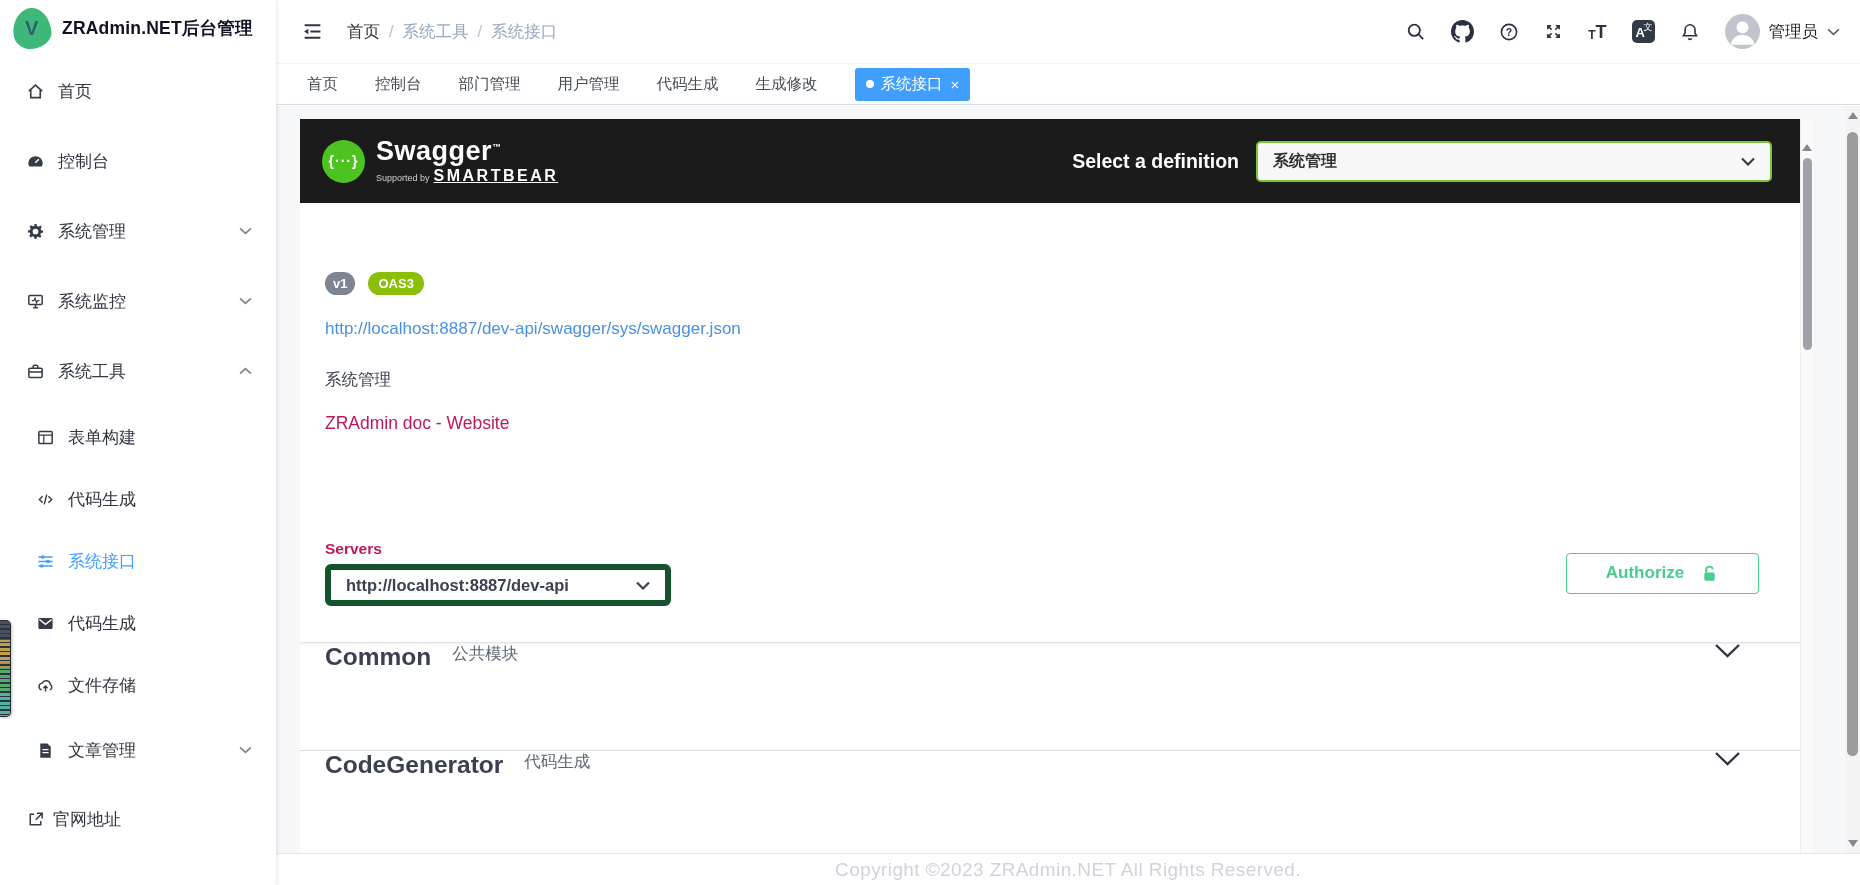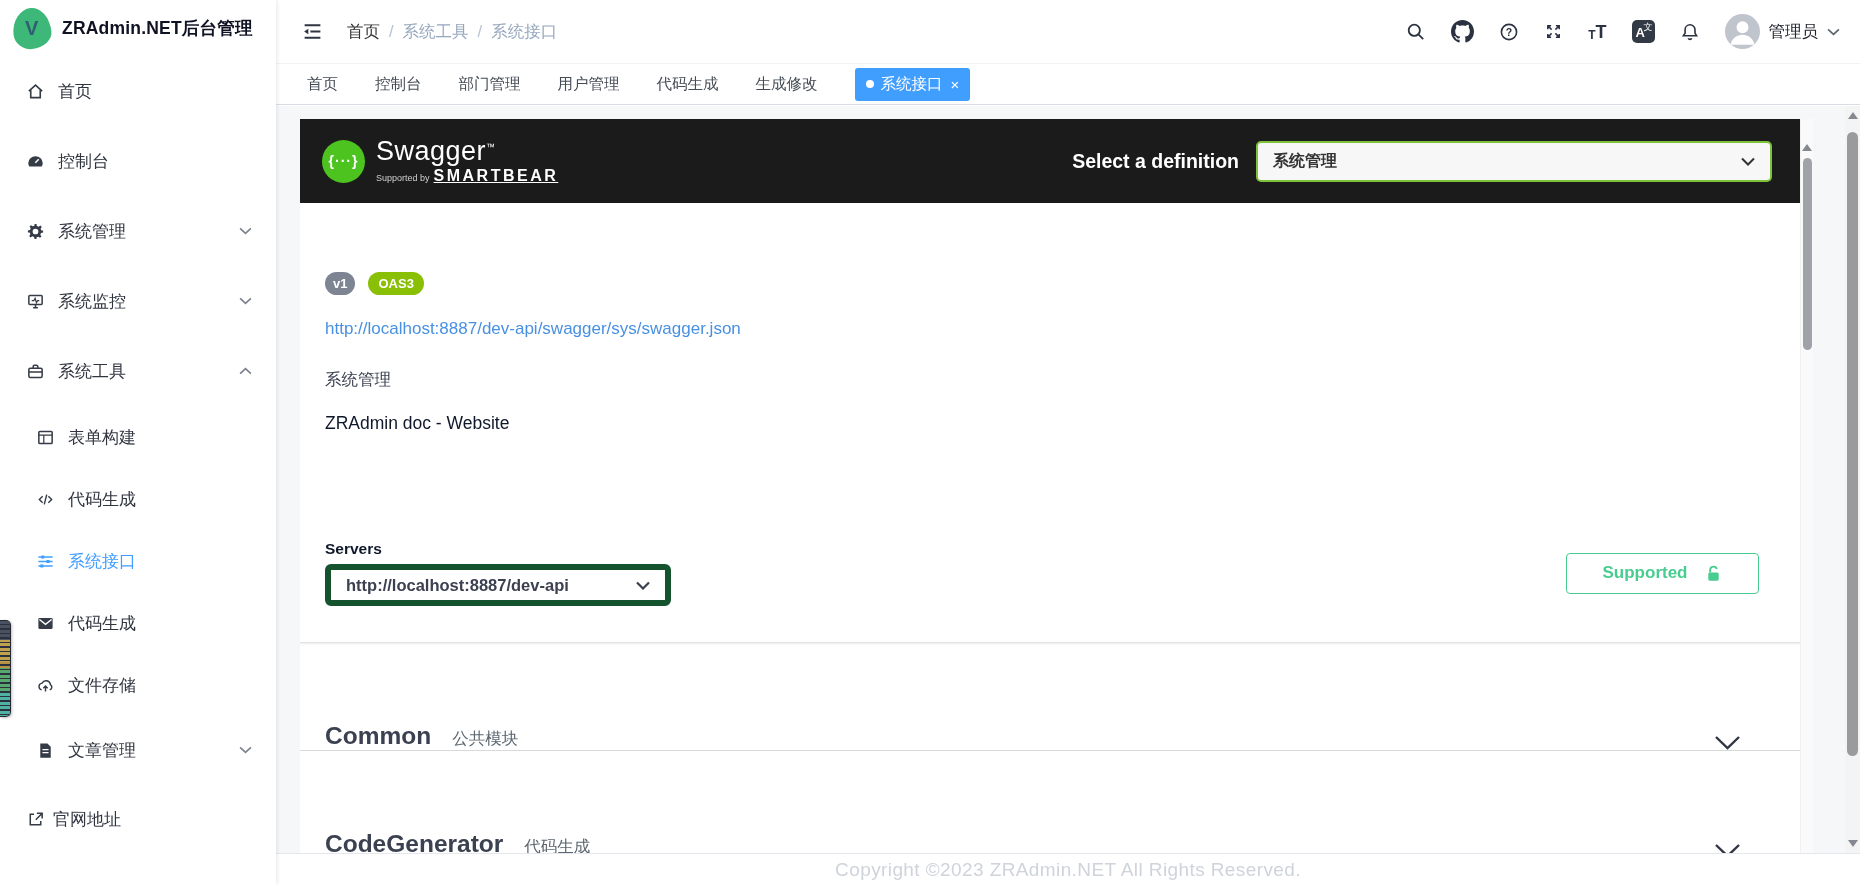--- a/index.html
+++ b/index.html
@@ -66,54 +66,54 @@
 
   
   .content { position:absolute; top:106px; bottom:32px; left:0; right:0; background:#f6f7f9; overflow:hidden; }
   .swagger { position:absolute; left:24px; top:13px; right:47px; bottom:0; background:#fff; overflow:hidden; }
 
   .sw-topbar { height:84px; background:#1b1b1b; display:flex; align-items:center; padding:0 41px 0 22px; }
   .sw-logo { display:flex; align-items:center; gap:11px; }
   .sw-logo-circle { width:43px; height:43px; border-radius:50%; background:#4cc31f; display:flex;
     align-items:center; justify-content:center; color:#fff; font-weight:700; font-size:14px; letter-spacing:1px; }
   .sw-brand-col { display:flex; flex-direction:column; }
-  .sw-brand { color:#fff; font-size:27px; font-weight:400; letter-spacing:.5px; line-height:1.05; }
+  .sw-brand { color:#fff; font-size:27px; font-weight:700; letter-spacing:.5px; line-height:1.05; }
   .sw-brand sup { font-size:9px; }
   .sw-sub { color:#cfcfcf; font-size:9px; margin-top:2px; }
   .sw-sub b { color:#fff; font-size:16px; letter-spacing:2.5px; margin-left:4px;text-decoration:underline; }
   .sw-def { margin-left:auto; display:flex; align-items:center; gap:17px; }
   .sw-def-label { color:#fff; font-weight:700; font-size:19.5px; white-space:nowrap; }
   .sw-select { width:516px; height:41px; background:#f7f7f7; border:2px solid #7ec13a; border-radius:5px;
     display:flex; align-items:center; padding:0 15px; font-size:16px; font-weight:700; color:#333;
     cursor:pointer; }
   .sw-select .car { margin-left:auto; width:14px; height:9px; color:#333; }
 
   .sw-info { padding:64px 25px 60px 25px; }
   .sw-title-row { display:flex; align-items:flex-start; gap:13px; }
   .sw-title { font-size:39px; font-weight:700; color:#3b4151; line-height:1.1; letter-spacing:.3px; }
   .pill { border-radius:57px; color:#fff; font-size:13px; font-weight:700; padding:4px 10px; margin-top:5px; }
   .pill.v { background:#7d8492; padding:4px 8px; }
   .pill.oas { background:#89bf04; }
   .sw-url { margin-top:24px; font-size:17px; color:#4990e2; cursor:pointer; width:fit-content; }
   .sw-desc { margin-top:30px; font-size:16.5px; color:#3b4151; }
-  .sw-doclink { margin-top:22px; font-size:17.5px; color:#0f172a; cursor:pointer; width:fit-content; }
+  .sw-doclink { margin-top:22px; font-size:17.5px; color:#be185d; cursor:pointer; width:fit-content; }
 
   .sw-scheme { padding:46px 54px 36px 25px; border-bottom:1px solid #e3e3e3;
     box-shadow:0 1px 2px 0 rgba(0,0,0,.08); display:flex; justify-content:space-between; align-items:center; }
-  .servers-label { font-size:15.5px; font-weight:700; color:#0f172a; margin-bottom:6px; }
+  .servers-label { font-size:15.5px; font-weight:700; color:#be185d; margin-bottom:6px; }
   .server-select { width:346px; height:42px; border:6px solid #14532d; border-radius:6px; background:#fff;
     display:flex; align-items:center; padding:0 15px; font-size:16.5px; font-weight:700; color:#3b4151;
     cursor:pointer; }
   .server-select .car { margin-left:auto; width:14px; height:9px; color:#3b4151; }
   .btn-authorize { width:193px; height:41px; border:1.5px solid #49cc90; border-radius:4px; background:#fff;
     color:#49cc90; font-weight:700; font-size:17px; display:flex; align-items:center; justify-content:center;
     gap:16px; cursor:pointer; }
   .btn-authorize svg { width:19px; height:19px; }
 
-  .sw-section { height:108px; display:flex; align-items:flex-end; padding:0 72px 0 25px;
+  .sw-section { height:108px; display:flex; align-items:flex-start; padding:0 72px 0 25px;
     border-bottom:1px solid #9f9f9f66; cursor:pointer; }
   .sw-section h3 { font-size:24.5px; font-weight:700; color:#3b4151; }
   .sw-section .sec-desc { margin-left:21px; font-size:16.5px; color:#5c6670; }
   .sec-chev { margin-left:auto; width:27px; height:15px; color:#2f3542; }
 
   
   .inner-scroll { position:absolute; top:0; right:0; bottom:0; width:13px; background:#fafafa;
     border-left:1px solid #f0f0f0; }
   .tri-up { width:0; height:0; border-left:5px solid transparent; border-right:5px solid transparent;
     border-bottom:7px solid #84888f; margin:0 auto; }
@@ -367,21 +367,21 @@
         <div>
           <div class="servers-label">Servers</div>
           <div class="server-select">
             <span>http://localhost:8887/dev-api</span>
             <svg class="car" viewBox="0 0 14 9">
                 <polyline points="1,1.5 7,7.5 13,1.5" fill="none" stroke="currentColor" stroke-width="2.2"></polyline>
               </svg>
           </div>
         </div>
         <button class="btn-authorize">
-          <span>Supported</span>
+          <span>Authorize</span>
           <svg viewBox="0 0 20 20">
               <path d="M6.5 9V6.2a3.5 3.5 0 0 1 6.9-.8" fill="none" stroke="#49cc90" stroke-width="2"></path>
               <rect x="4.5" y="9" width="11" height="8.5" rx="1.6" fill="#49cc90"></rect>
             </svg>
         </button>
       </div>
 
       <div class="sw-section">
         <h3>Common</h3>
         <span class="sec-desc">公共模块</span>

